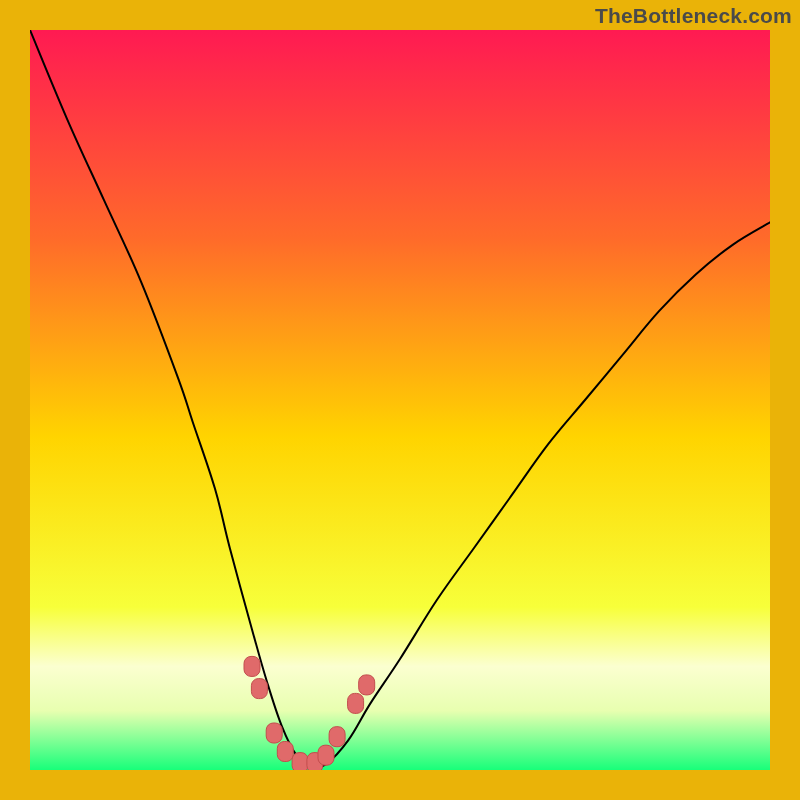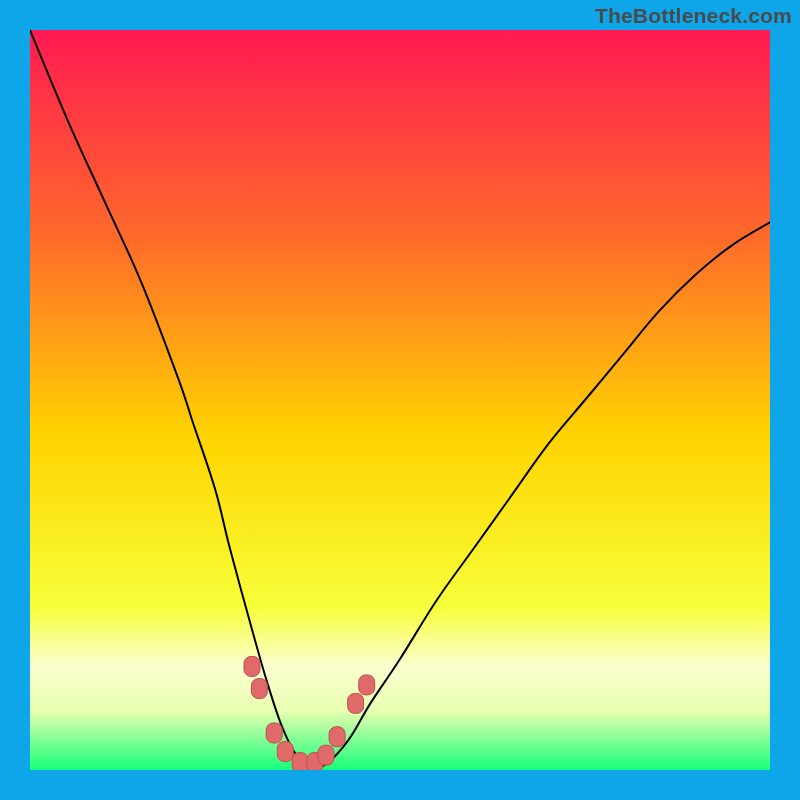--- a/index.html
+++ b/index.html
@@ -8,21 +8,21 @@
     width: 800px;
     height: 800px;
     overflow: hidden;
     background: #000;
     font-family: Arial, Helvetica, sans-serif;
   }
   .frame {
     position: absolute;
     left: 0; top: 0;
     width: 800px; height: 800px;
-    background: #0ea5e9;
+    background: #eab308;
   }
   .plot {
     position: absolute;
     left: 30px;
     top: 30px;
     width: 740px;
     height: 740px;
     overflow: hidden;
   }
   .watermark {

